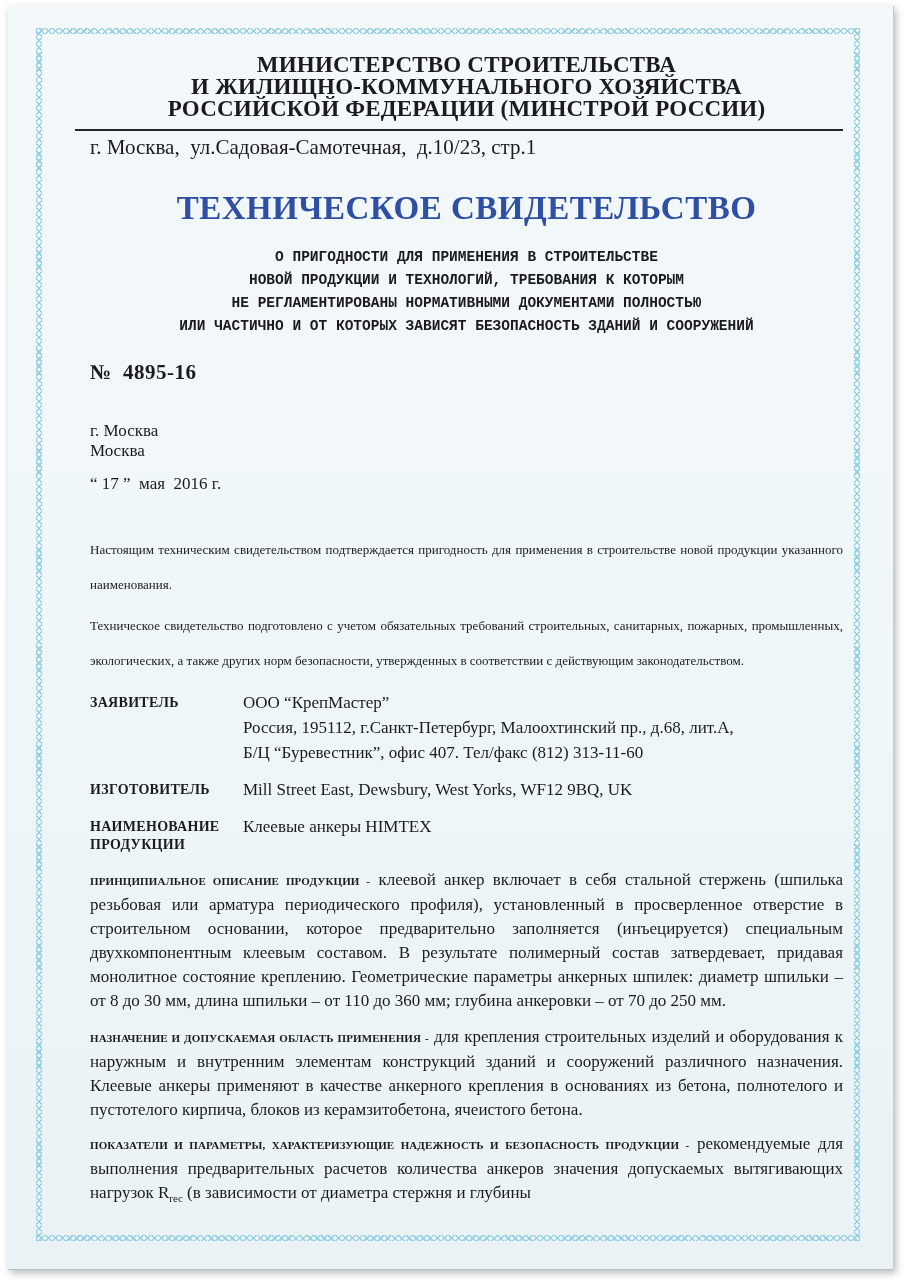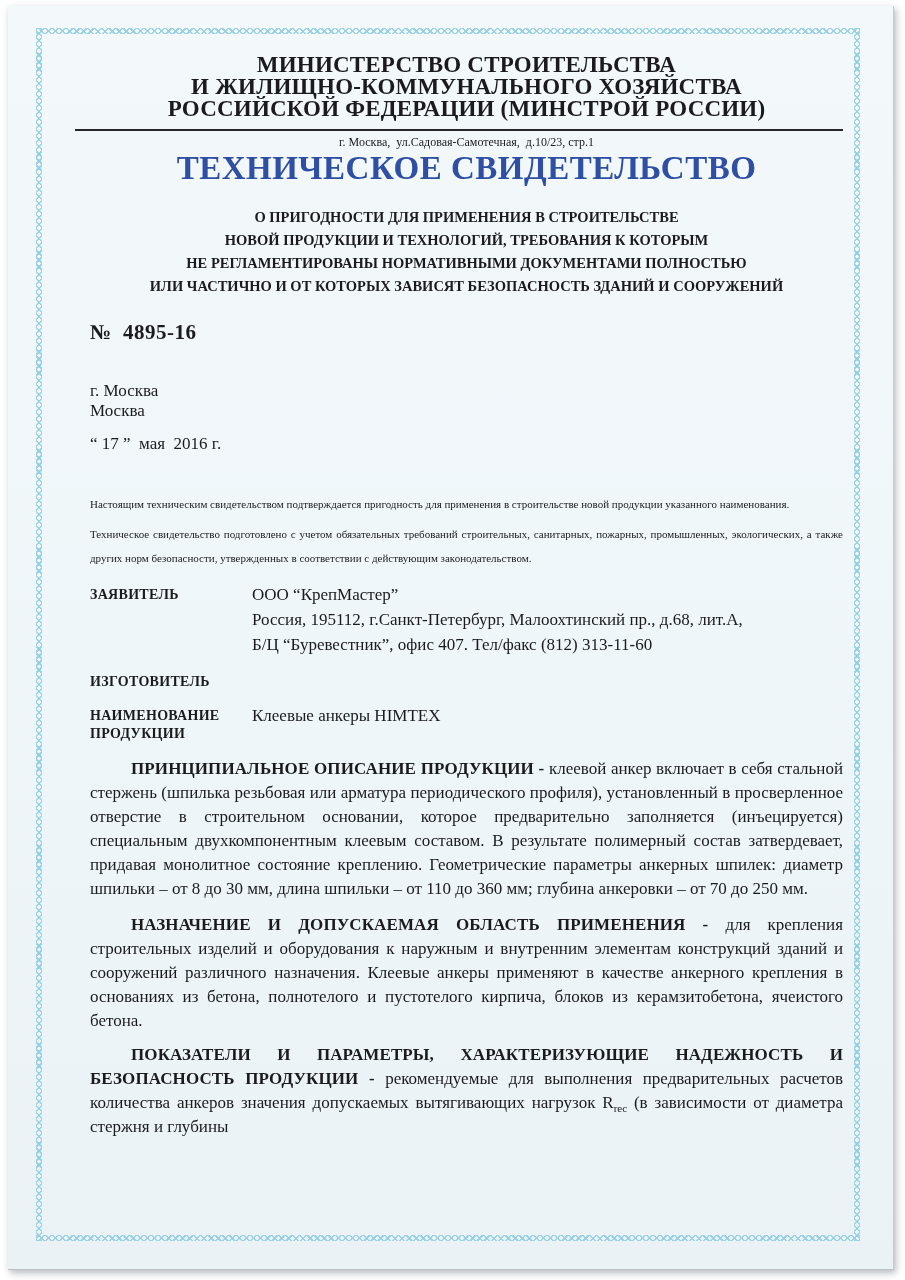--- a/index.html
+++ b/index.html
@@ -31,45 +31,45 @@
   }
   .f-top    { top: 0; left: 0; right: 0; height: 6px; }
   .f-bottom { bottom: 0; left: 0; right: 0; height: 6px; }
   .f-left   { left: 0; top: 0; bottom: 0; width: 6px; }
   .f-right  { right: 0; top: 0; bottom: 0; width: 6px; }
 
   .content { position: absolute; left: 82px; right: 50px; top: 48px; }
 
   .ministry { text-align: center; font-weight: bold; font-size: 23px; line-height: 22px; letter-spacing: 0.2px; }
   .rule { border: none; border-top: 2px solid #26262a; margin: 9px 0 4px -15px; }
-  .address { text-align: center; font-size: 12px; white-space: pre; margin-top: 2px; }
+  .address { text-align: left; font-size: 21px; white-space: pre; margin-top: 2px; }
 
-  .doc-title { text-align: center; color: #2e4fa3; font-weight: bold; font-size: 33px; letter-spacing: 0.5px; line-height: 36px; }
-  .subtitle { text-align: center; font-weight: bold; font-size: 14.5px; line-height: 23px; margin-top: 20px; }
+  .doc-title { text-align: center; color: #2e4fa3; font-weight: bold; font-size: 33px; letter-spacing: 0.5px; margin-top: 30px; line-height: 36px; }
+  .subtitle { text-align: center; font-weight: bold; font-size: 14.5px; line-height: 23px; margin-top: 20px; font-family: Liberation Mono, monospace; }
   .number { text-align: left; font-weight: bold; font-size: 21px; margin-top: 22px; white-space: pre; letter-spacing: 0.5px; }
 
   .issued-row { display: flex; justify-content: space-between; margin-top: 36px; font-size: 17px; line-height: 20px; flex-direction: column; }
   .issued-right { width: 172px; }
   .issued-date { margin-top: 13px; white-space: pre; }
 
-  .para { text-align: justify; font-size: 11px; line-height: 24px; margin: 0; }
+  .para { text-align: justify; font-size: 13px; line-height: 35px; margin: 0; }
   .p1 { margin-top: 38px; }
   .p2 { margin-top: 6px; }
 
   .fields { margin-top: 12px; }
-  .field { display: grid; grid-template-columns: 150px 1fr; column-gap: 12px; font-size: 17px; line-height: 25px; }
+  .field { display: grid; grid-template-columns: 150px 1fr; column-gap: 3px; font-size: 17px; line-height: 25px; }
   .field + .field { margin-top: 12px; }
   .f-name { margin-top: 6px; }
   .flabel { font-weight: bold; font-size: 14px; line-height: 18px; padding-top: 4px; letter-spacing: 0.3px; }
 
   .sect { text-align: justify; font-size: 17px; line-height: 24px; margin: 0; }
   .s1 { margin-top: 14px; }
   .s2 { margin-top: 12px; }
   .s3 { margin-top: 10px; }
-  .sect b { font-size: 17px; letter-spacing: 0.1px; margin-left: 41px; }
+  .sect b { font-size: 11px; letter-spacing: 0.1px; }
   sub.rsub { font-size: 11px; line-height: 0; }
 </style>
 </head>
 <body>
 
 <div class="page">
 
   <div class="frame">
     <div class="edge f-top"></div>
     <div class="edge f-bottom"></div>
@@ -118,20 +118,21 @@
         <div>
           <div>ООО “КрепМастер”</div>
           <div>Россия, 195112, г.Санкт-Петербург, Малоохтинский пр., д.68, лит.А,</div>
           <div>Б/Ц “Буревестник”, офис 407. Тел/факс (812) 313-11-60</div>
         </div>
       </div>
 
       <div class="field">
         <div class="flabel">ИЗГОТОВИТЕЛЬ</div>
         <div>
+          <div>Mill Street East, Dewsbury, West Yorks, WF12 9BQ, UK</div>
         </div>
       </div>
 
       <div class="field f-name">
         <div class="flabel">НАИМЕНОВАНИЕ ПРОДУКЦИИ</div>
         <div>
           <div>Клеевые анкеры HIMTEX</div>
         </div>
       </div>
 

